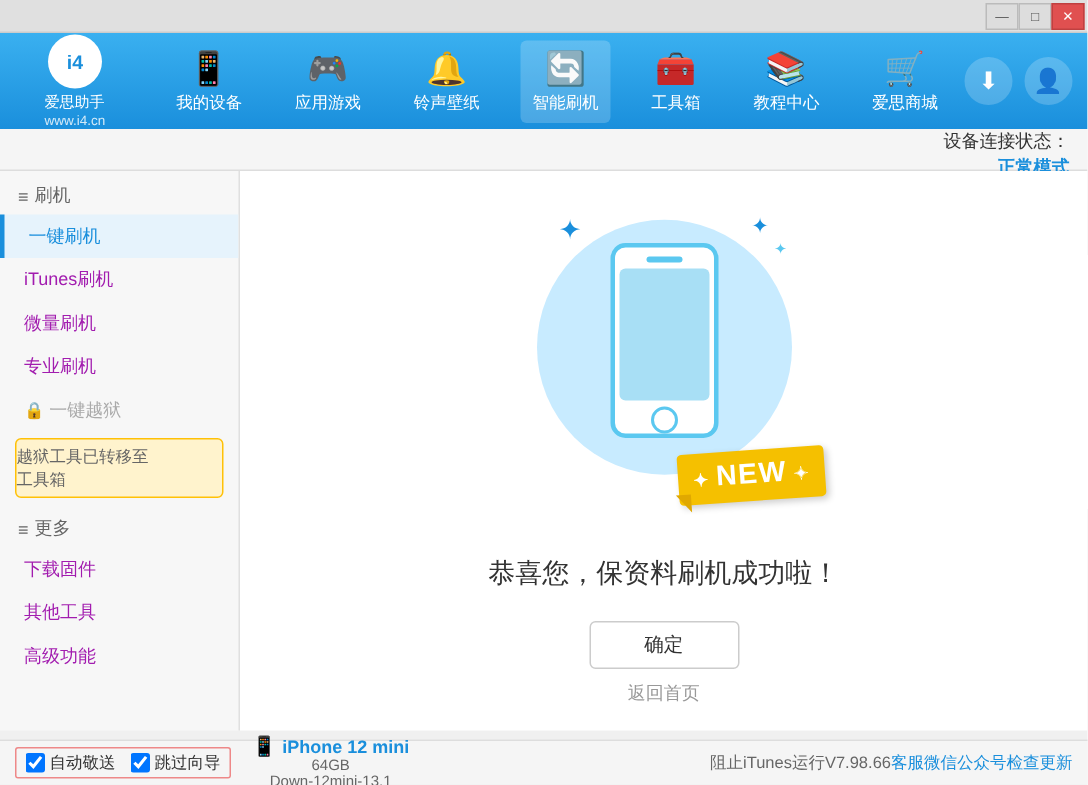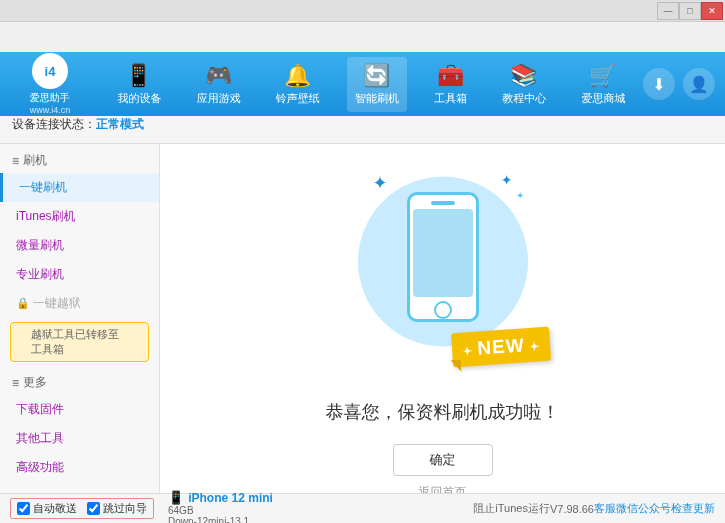--- a/index.html
+++ b/index.html
@@ -5,21 +5,20 @@
     * { margin: 0; padding: 0; box-sizing: border-box; }
     body { width: 725px; height: 523px; overflow: hidden; font-family: 'Microsoft YaHei', Arial, sans-serif; background: #f0f0f0; }
 
     
     .header {
       height: 64px;
       background: linear-gradient(180deg, #3ab0f0 0%, #1a8fdc 100%);
       display: flex;
       align-items: center;
       padding: 0 10px;
-      margin-top: 30px;
     }
     .logo {
       width: 80px;
       display: flex; flex-direction: column; align-items: center;
       margin-right: 10px;
     }
     .logo-circle {
       width: 36px; height: 36px;
       background: white;
       border-radius: 50%;
@@ -57,23 +56,23 @@
       background: rgba(255,255,255,0.2);
       display: flex; align-items: center; justify-content: center;
       cursor: pointer; color: white; font-size: 16px;
     }
 
     
     .statusbar {
       height: 28px;
       background: #f5f5f5;
       border-bottom: 1px solid #ddd;
-      display: flex; align-items: flex-start;
+      display: flex; align-items: flex-end;
       padding: 0 12px;
-      font-size: 12px; color: #333;
+      font-size: 12px; color: #333; flex-direction: column;
     }
     .statusbar span.normal { color: #1a8fdc; font-weight: bold; }
 
     
     .main {
       display: flex;
       height: calc(523px - 28px - 64px - 28px - 30px);
     }
 
     
@@ -98,21 +97,21 @@
       background: #e6f3fc;
       color: #1a8fdc;
       border-left: 3px solid #1a8fdc;
     }
     .sidebar-item.disabled { color: #aaa; cursor: default; }
     .sidebar-notice {
       margin: 4px 10px;
       background: #fff3cd;
       border: 1px solid #ffc107;
       border-radius: 4px;
-      padding: 4px 20px;
+      padding: 4px 0;
       font-size: 11px; color: #666;
     }
 
     
     .content {
       flex: 1;
       background: white;
       display: flex;
       flex-direction: column;
       align-items: center;
@@ -170,21 +169,21 @@
     .checkbox-item {
       display: flex; align-items: center; gap: 3px;
       font-size: 11px; color: #333;
     }
     .device-info {
       margin-left: 8px;
     }
     .device-name {
       font-size: 12px; font-weight: bold; color: #1a8fdc;
     }
-    .device-sub { font-size: 10px; color: #666; }
+    .device-sub { font-size: 10px; color: #666; text-align: center; }
 
     .bottombar-right {
       display: flex; align-items: center; 
     }
     .bottom-itunes {
       font-size: 11px; color: #666;
     }
 
     
     input[type=checkbox] { cursor: pointer; }

